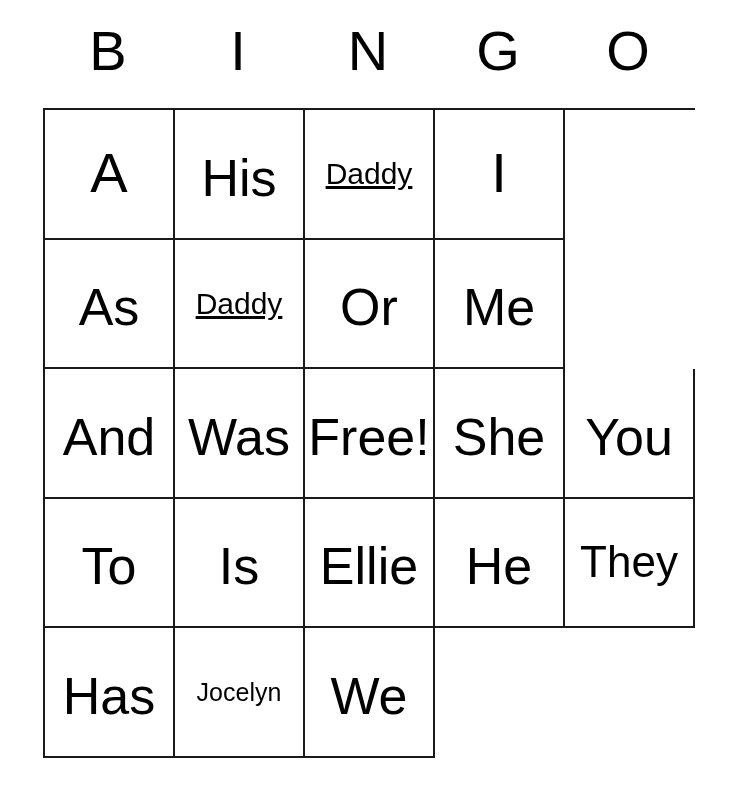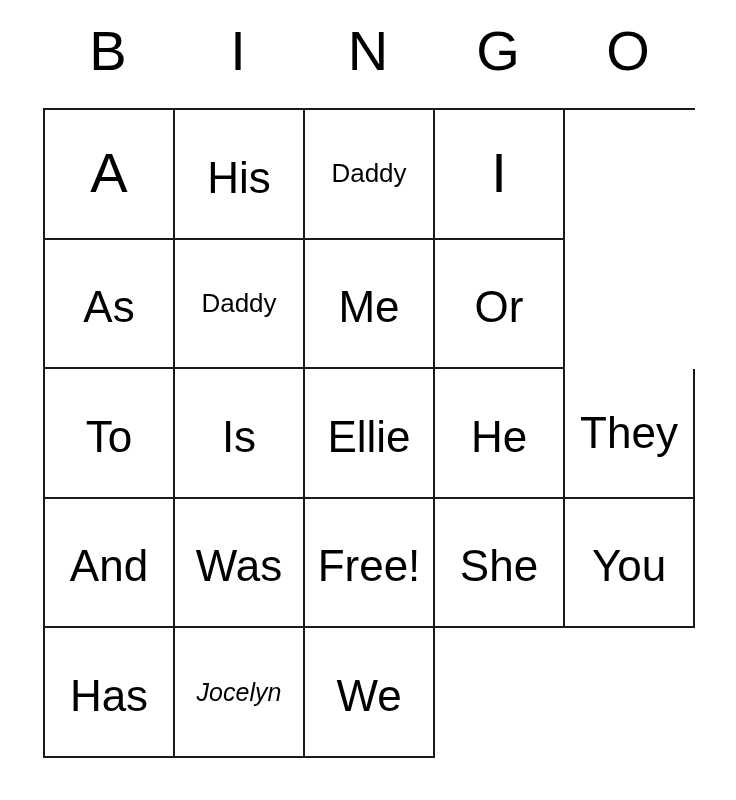--- a/index.html
+++ b/index.html
@@ -58,24 +58,24 @@
   }
   .cell-text {
     font-size: 52px;
     line-height: 1.05;
     font-weight: 400;
     text-align: center;
     white-space: nowrap;
     color: #000;
   }
   .cell-text.size-xl { font-size: 56px; }
-  .cell-text.size-lg { font-size: 44px; margin-top: 8px; }
+  .cell-text.size-lg { font-size: 52px; margin-top: 8px; }
   .cell-text.size-md { font-size: 44px; }
-  .cell-text.size-sm { font-size: 26px; }
-  .cell-text.size-xs { font-size: 25px; font-style: italic; }
+  .cell-text.size-sm { font-size: 30px; text-decoration: underline; }
+  .cell-text.size-xs { font-size: 25px; }
 </style>
 </head>
 <body>
 
 <div class="card">
   <div class="header-row">
     <div class="header-cell">B</div>
     <div class="header-cell">I</div>
     <div class="header-cell">N</div>
     <div class="header-cell">G</div>
@@ -98,24 +98,41 @@
         </div>
     </div>
     <div class="grid-row">
       <div class="cell">
           <span class="cell-text size-lg">As</span>
         </div>
       <div class="cell">
           <span class="cell-text size-sm">Daddy</span>
         </div>
       <div class="cell">
+          <span class="cell-text size-lg">Or</span>
+        </div>
+      <div class="cell">
           <span class="cell-text size-lg">Me</span>
         </div>
+    </div>
+    <div class="grid-row">
       <div class="cell">
-          <span class="cell-text size-lg">Or</span>
+          <span class="cell-text size-lg">And</span>
+        </div>
+      <div class="cell">
+          <span class="cell-text size-lg">Was</span>
+        </div>
+      <div class="cell">
+          <span class="cell-text size-lg">Free!</span>
+        </div>
+      <div class="cell">
+          <span class="cell-text size-lg">She</span>
+        </div>
+      <div class="cell">
+          <span class="cell-text size-lg">You</span>
         </div>
     </div>
     <div class="grid-row">
       <div class="cell">
           <span class="cell-text size-lg">To</span>
         </div>
       <div class="cell">
           <span class="cell-text size-lg">Is</span>
         </div>
       <div class="cell">
@@ -123,37 +140,20 @@
         </div>
       <div class="cell">
           <span class="cell-text size-lg">He</span>
         </div>
       <div class="cell">
           <span class="cell-text size-md">They</span>
         </div>
     </div>
     <div class="grid-row">
       <div class="cell">
-          <span class="cell-text size-lg">And</span>
-        </div>
-      <div class="cell">
-          <span class="cell-text size-lg">Was</span>
-        </div>
-      <div class="cell">
-          <span class="cell-text size-lg">Free!</span>
-        </div>
-      <div class="cell">
-          <span class="cell-text size-lg">She</span>
-        </div>
-      <div class="cell">
-          <span class="cell-text size-lg">You</span>
-        </div>
-    </div>
-    <div class="grid-row">
-      <div class="cell">
           <span class="cell-text size-lg">Has</span>
         </div>
       <div class="cell">
           <span class="cell-text size-xs">Jocelyn</span>
         </div>
       <div class="cell">
           <span class="cell-text size-lg">We</span>
         </div>
     </div>
   </div>

